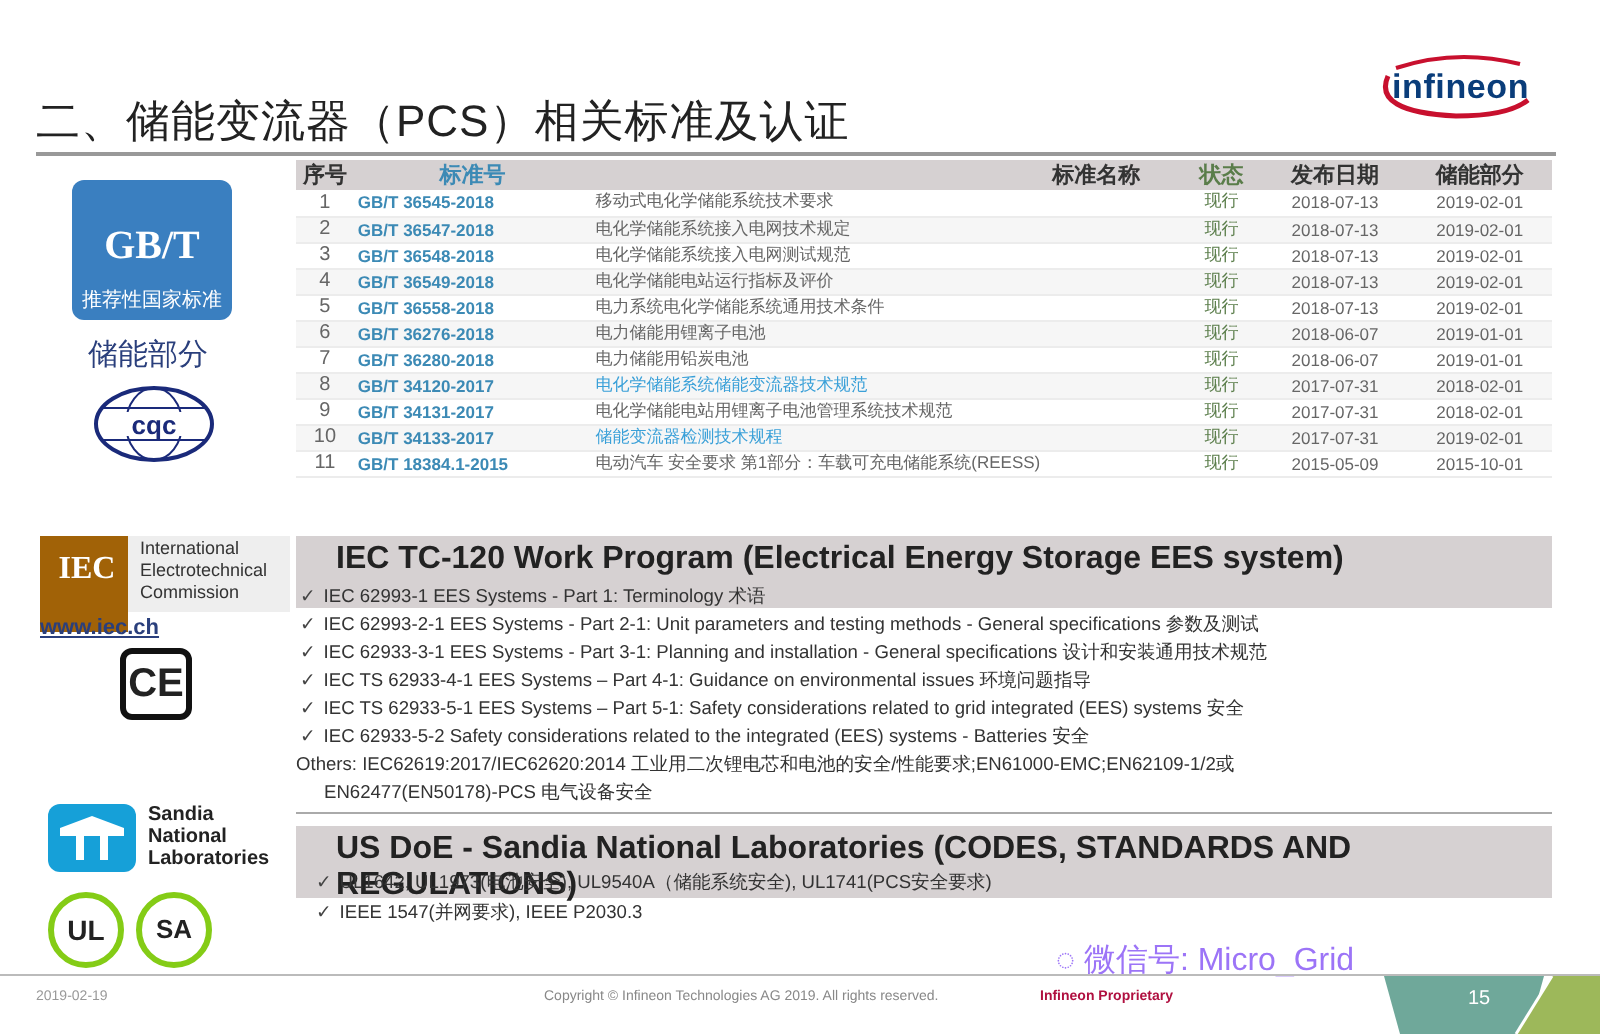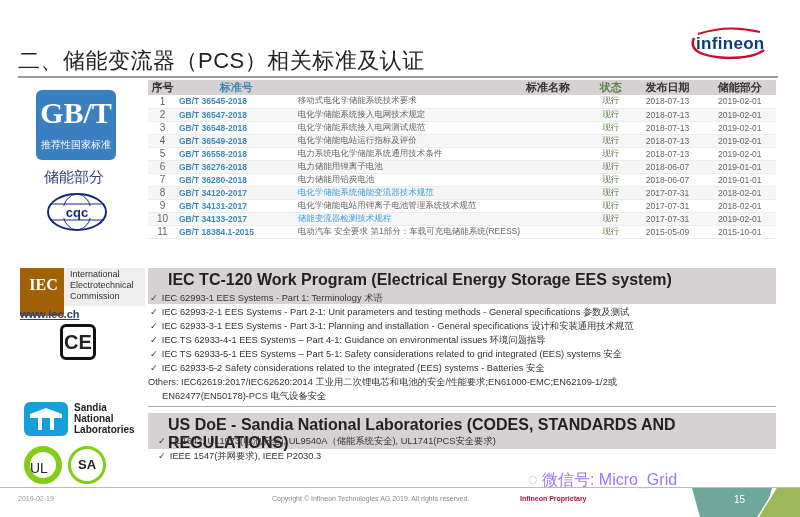--- a/index.html
+++ b/index.html
@@ -5,35 +5,35 @@
   * { box-sizing: border-box; margin: 0; padding: 0; }
   body { width: 800px; height: 517px; background: #fff; font-family: "Liberation Sans", "DejaVu Sans", sans-serif; position: relative; overflow: hidden; color: #222; }
   .title { position: absolute; left: 18px; top: 46px; font-size: 22px; color: #222; letter-spacing: 0.5px; }
   .title-rule { position: absolute; left: 18px; top: 76px; width: 760px; height: 2px; background: #999; }
   .logo { position: absolute; left: 688px; top: 26px; width: 80px; height: 36px; }
   .logo-text { position: absolute; left: 8px; top: 8px; font-size: 17px; font-weight: bold; color: #0a3d7a; letter-spacing: 0.3px; }
   .logo-swoosh { position: absolute; left: 0; top: 0; width: 80px; height: 36px; }
 
   
   .gbt { position: absolute; left: 36px; top: 90px; width: 80px; height: 70px; background: #3a7fc0; border-radius: 6px; color: #fff; text-align: center; }
-  .gbt-big { font-family: "Liberation Serif", serif; font-weight: bold; font-size: 30px; margin-top: 6px; }
+  .gbt-big { font-family: "Liberation Serif", serif; font-weight: bold; font-size: 20px; margin-top: 22px; }
   .gbt-small { font-size: 10px; margin-top: 8px; }
   .storage-link { position: absolute; left: 44px; top: 168px; font-size: 15px; color: #2a3f7c; }
   .cqc { position: absolute; left: 46px; top: 192px; width: 62px; height: 40px; }
 
   .iec-logo { position: absolute; left: 20px; top: 268px; width: 125px; height: 38px; background: #eee; }
   .iec-box { position: absolute; left: 0; top: 0; width: 44px; height: 48px; background: #a16207; color: #fff; font-weight: bold; font-size: 16px; padding: 8px 0 0 3px; font-family: "Liberation Serif", serif; text-align: center; }
   .iec-text { position: absolute; left: 50px; top: 1px; font-size: 9px; line-height: 11px; color: #333; }
   .iec-url { position: absolute; left: 20px; top: 308px; font-size: 11px; font-weight: bold; color: #2a3f7c; text-decoration: underline; }
   .ce { position: absolute; left: 60px; top: 324px; width: 36px; height: 36px; border: 3px solid #111; border-radius: 6px; font-size: 20px; font-weight: bold; text-align: center; line-height: 30px; }
 
   .sandia { position: absolute; left: 24px; top: 402px; width: 120px; height: 36px; }
   .sandia-icon { position: absolute; left: 0; top: 0; width: 44px; height: 34px; background: #16a0d8; border-radius: 6px; }
   .sandia-text { position: absolute; left: 50px; top: 0px; font-size: 10px; line-height: 11px; font-weight: bold; color: #222; }
-  .ul { position: absolute; left: 24px; top: 446px; width: 38px; height: 38px; border: 6px solid #84cc16; border-radius: 50%; font-weight: normal; font-size: 14px; line-height: 32px; }
+  .ul { position: absolute; left: 24px; top: 446px; width: 38px; height: 38px; border: 3px solid #84cc16; border-radius: 50%; font-weight: bold; font-size: 14px; text-align: center; line-height: 32px; }
   .csa { position: absolute; left: 68px; top: 446px; width: 38px; height: 38px; border: 3px solid #84cc16; border-radius: 50%; font-weight: bold; font-size: 13px; text-align: center; line-height: 32px; }
 
   
   .table { position: absolute; left: 148px; top: 80px; width: 628px; border-collapse: collapse; font-size: 8.5px; }
   .table th { background: #d6d1d2; font-size: 11px; font-weight: bold; color: #333; height: 14px; padding: 0 2px; }
   .table td { height: 13px; padding: 0 2px; color: #666; border-bottom: 1px solid #ececec; white-space: nowrap; }
   .table tr:nth-child(even) td { background: #f6f6f6; }
   .c-no { width: 28px; text-align: center; font-size: 10px; }
   .c-code { width: 115px; color: #3c8ab5 !important; font-weight: bold; }
   .c-name { width: 285px; }

